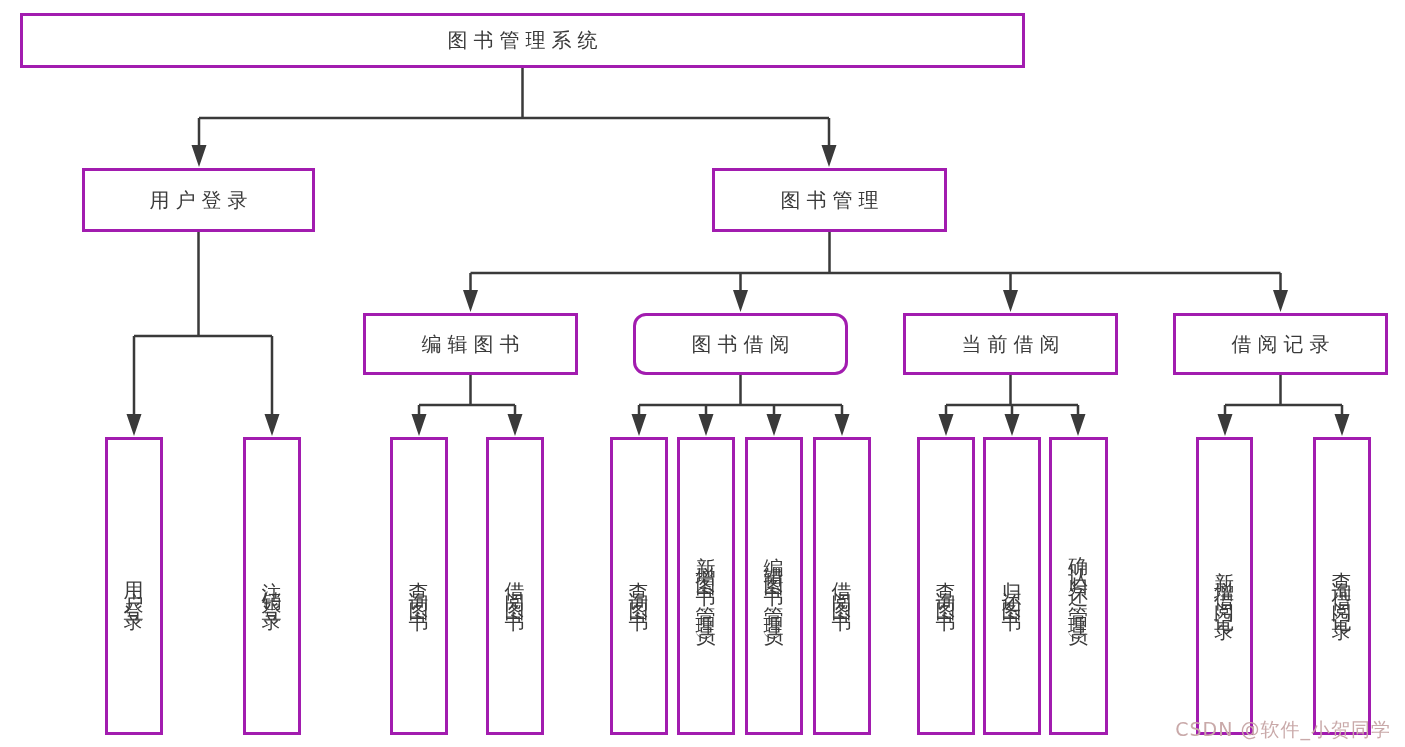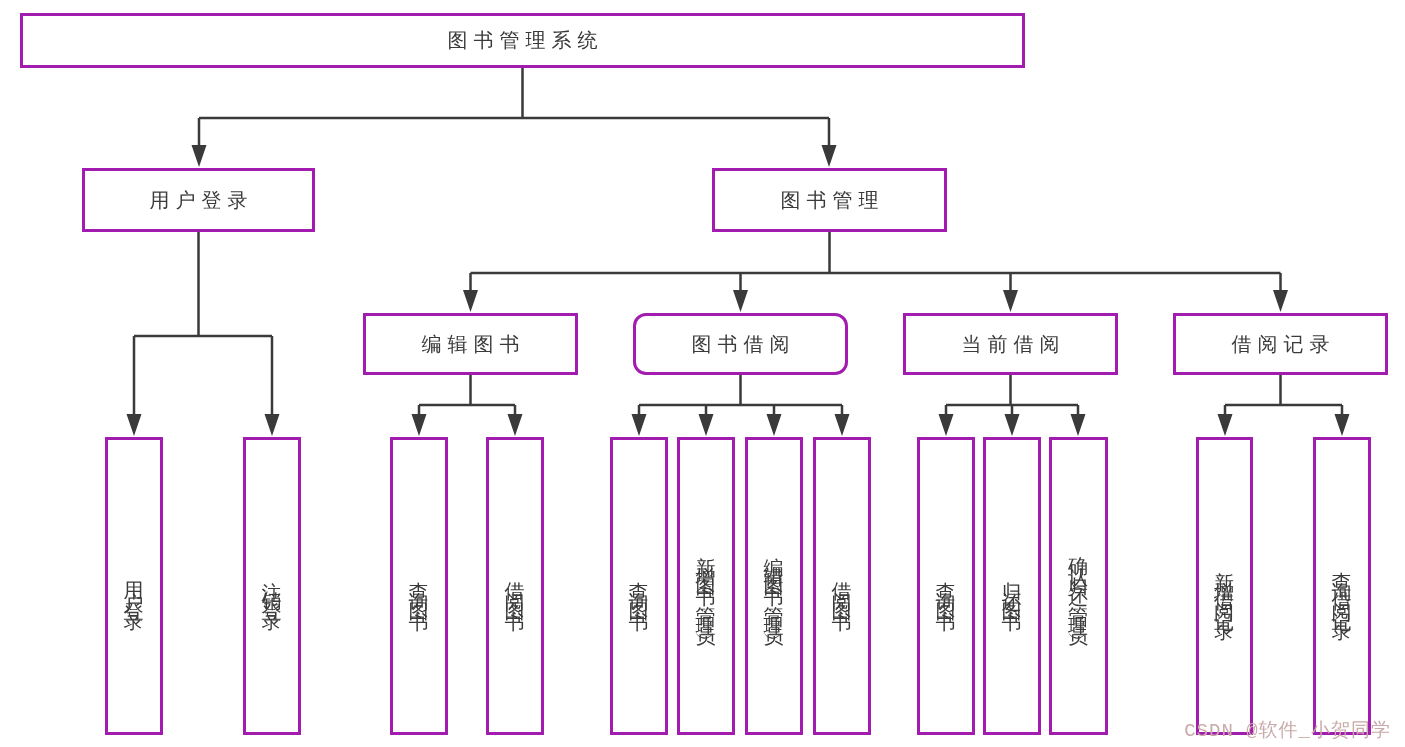--- a/index.html
+++ b/index.html
@@ -51,21 +51,20 @@
     line-height: 1;
   }
   #watermark {
     position: absolute;
     right: 14px;
     bottom: 4px;
     font-size: 19px;
     letter-spacing: 1px;
     color: #c9a9a9;
     white-space: nowrap;
-    font-family: Liberation Mono, monospace;
   }
 </style>
 </head>
 <body>
 
 <div id="stage">
 
   <svg id="connector-svg" viewBox="0 0 1405 747" xmlns="http://www.w3.org/2000/svg">
     <path fill="none" stroke="#3a3a3a" stroke-width="2.5" d="M522.5 68 L522.5 118 M199 118 L829 118 M199 118 L199 150 M829 118 L829 150
              M198.5 232 L198.5 336 M134 336 L272 336 M134 336 L134 420 M272 336 L272 420

